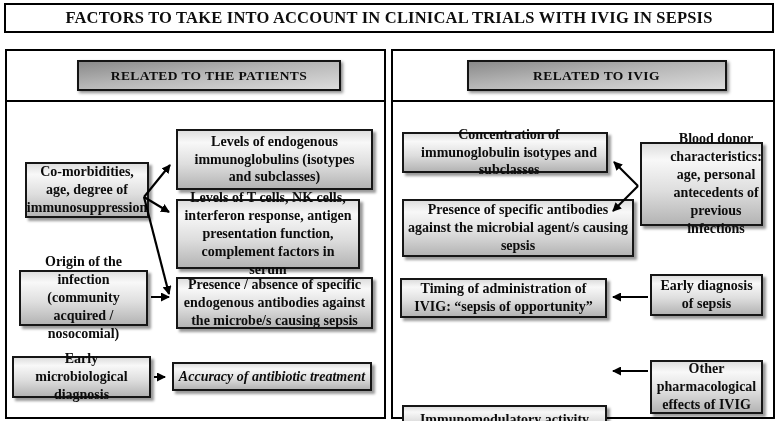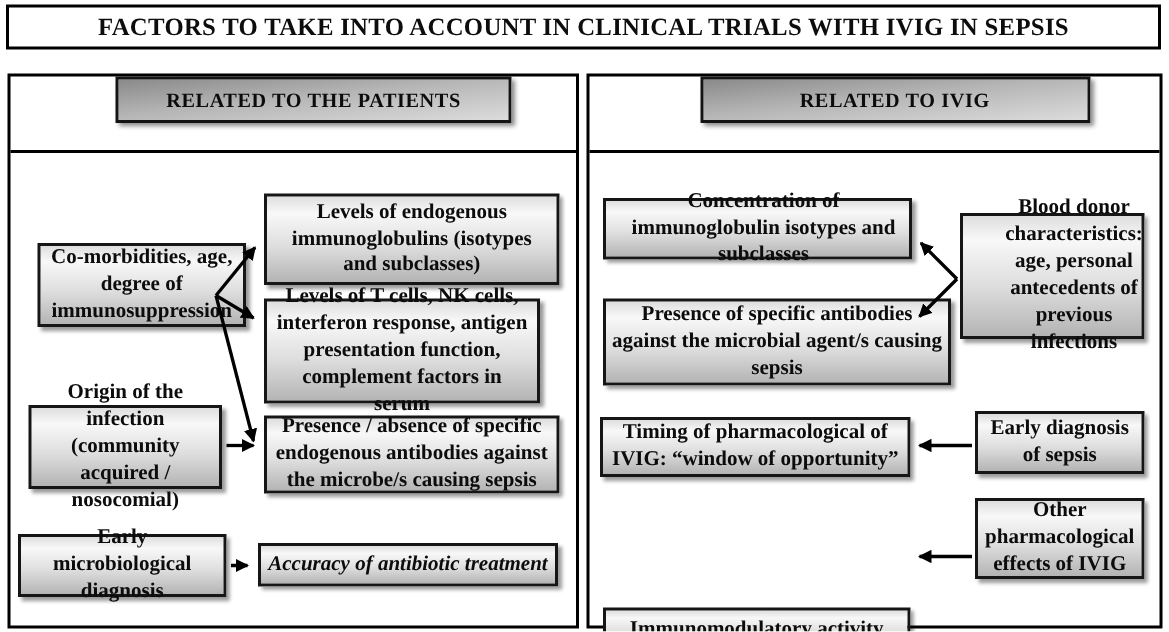--- a/index.html
+++ b/index.html
@@ -21,21 +21,21 @@
   }
   .panel {
     position: absolute; top: 49px; height: 370px;
     border: 2px solid #000; background: #ffffff;
   }
   .panel-left  { left: 5px;   width: 381px; }
   .panel-right { left: 391px; width: 384px; }
   .header-zone {
     position: absolute; left: 0; top: 0; width: 100%; height: 51px;
     border-bottom: 2px solid #000;
-    display: flex; justify-content: center; padding-left: 27px;
+    display: flex; align-items: center; justify-content: center; padding-left: 27px;
   }
   .header-bar {
     width: 264px; height: 31px;
     border: 2px solid #141414;
     background: linear-gradient(to bottom right, #8a8a8a 0%, #b5b5b5 45%, #dcdcdc 100%);
     box-shadow: 2px 2px 3px rgba(0,0,0,0.45);
     display: flex; align-items: center; justify-content: center;
     font-weight: bold; font-size: 13.5px; letter-spacing: 0.4px; color: #0c0c0c;
     white-space: nowrap;
   }
@@ -64,35 +64,35 @@
       <div class="header-bar">RELATED TO THE PATIENTS</div>
     </div>
   </div>
 
   <div class="panel panel-right">
     <div class="header-zone">
       <div class="header-bar ivig">RELATED TO IVIG</div>
     </div>
   </div>
 
-  <div class="node" style="left:25px;  top:162px; width:139px; height:56px;">Co-morbidities, age, degree of immunosuppression</div>
+  <div class="node" style="left:25px;  top:162px; width:124px; height:56px;">Co-morbidities, age, degree of immunosuppression</div>
   <div class="node" style="left:12px;  top:356px; width:139px; height:42px;">Early microbiological diagnosis</div>
   <div class="node" style="left:19px;  top:270px; width:129px; height:56px;">Origin of the infection (community acquired / nosocomial)</div>
   <div class="node" style="left:176px; top:129px; width:197px; height:61px;">Levels of endogenous immunoglobulins (isotypes and subclasses)</div>
   <div class="node" style="left:176px; top:199px; width:184px; height:70px;">Levels of T cells, NK cells, interferon response, antigen presentation function, complement factors in serum</div>
   <div class="node" style="left:176px; top:277px; width:197px; height:52px;text-align:center;">Presence / absence of specific endogenous antibodies against the microbe/s causing sepsis</div>
   <div class="node" style="left:172px; top:362px; width:200px; height:29px;font-style:italic;">Accuracy of antibiotic  treatment</div>
 
   <div class="node" style="left:402px; top:132px; width:206px; height:41px;padding-left:12px;">Concentration of immunoglobulin isotypes and subclasses</div>
   <div class="node" style="left:402px; top:199px; width:232px; height:58px;">Presence of specific antibodies against the microbial agent/s causing sepsis</div>
-  <div class="node" style="left:400px; top:278px; width:207px; height:40px;">Timing of pharmacological of IVIG: “window of opportunity”</div>
+  <div class="node" style="left:400px; top:278px; width:207px; height:40px;">Timing of administration of IVIG: “sepsis of opportunity”</div>
   <div class="node" style="left:402px; top:358px; width:205px; height:29px;margin-top:47px;">Immunomodulatory activity</div>
   <div class="node" style="left:640px; top:142px; width:123px; height:84px;padding-left:33px;">Blood donor characteristics: age, personal antecedents of previous infections</div>
   <div class="node" style="left:650px; top:274px; width:113px; height:42px;">Early diagnosis of sepsis</div>
-  <div class="node" style="left:650px; top:332px; width:113px; height:54px;">Other pharmacological effects of IVIG</div>
+  <div class="node" style="left:650px; top:360px; width:113px; height:54px;">Other pharmacological effects of IVIG</div>
 
   <svg class="arrows" viewBox="0 0 779 421" xmlns="http://www.w3.org/2000/svg">
     <defs>
       <marker id="ah" markerWidth="10" markerHeight="9" refX="8" refY="4.5" orient="auto" markerUnits="userSpaceOnUse">
         <path d="M0,0 L9,4.5 L0,9 z" fill="#000"></path>
       </marker>
     </defs>
     <line x1="144" y1="197" x2="170" y2="165" marker-end="url(#ah)"></line>
     <line x1="144" y1="197" x2="169" y2="212" marker-end="url(#ah)"></line>
     <line x1="144" y1="197" x2="169" y2="294" marker-end="url(#ah)"></line>

